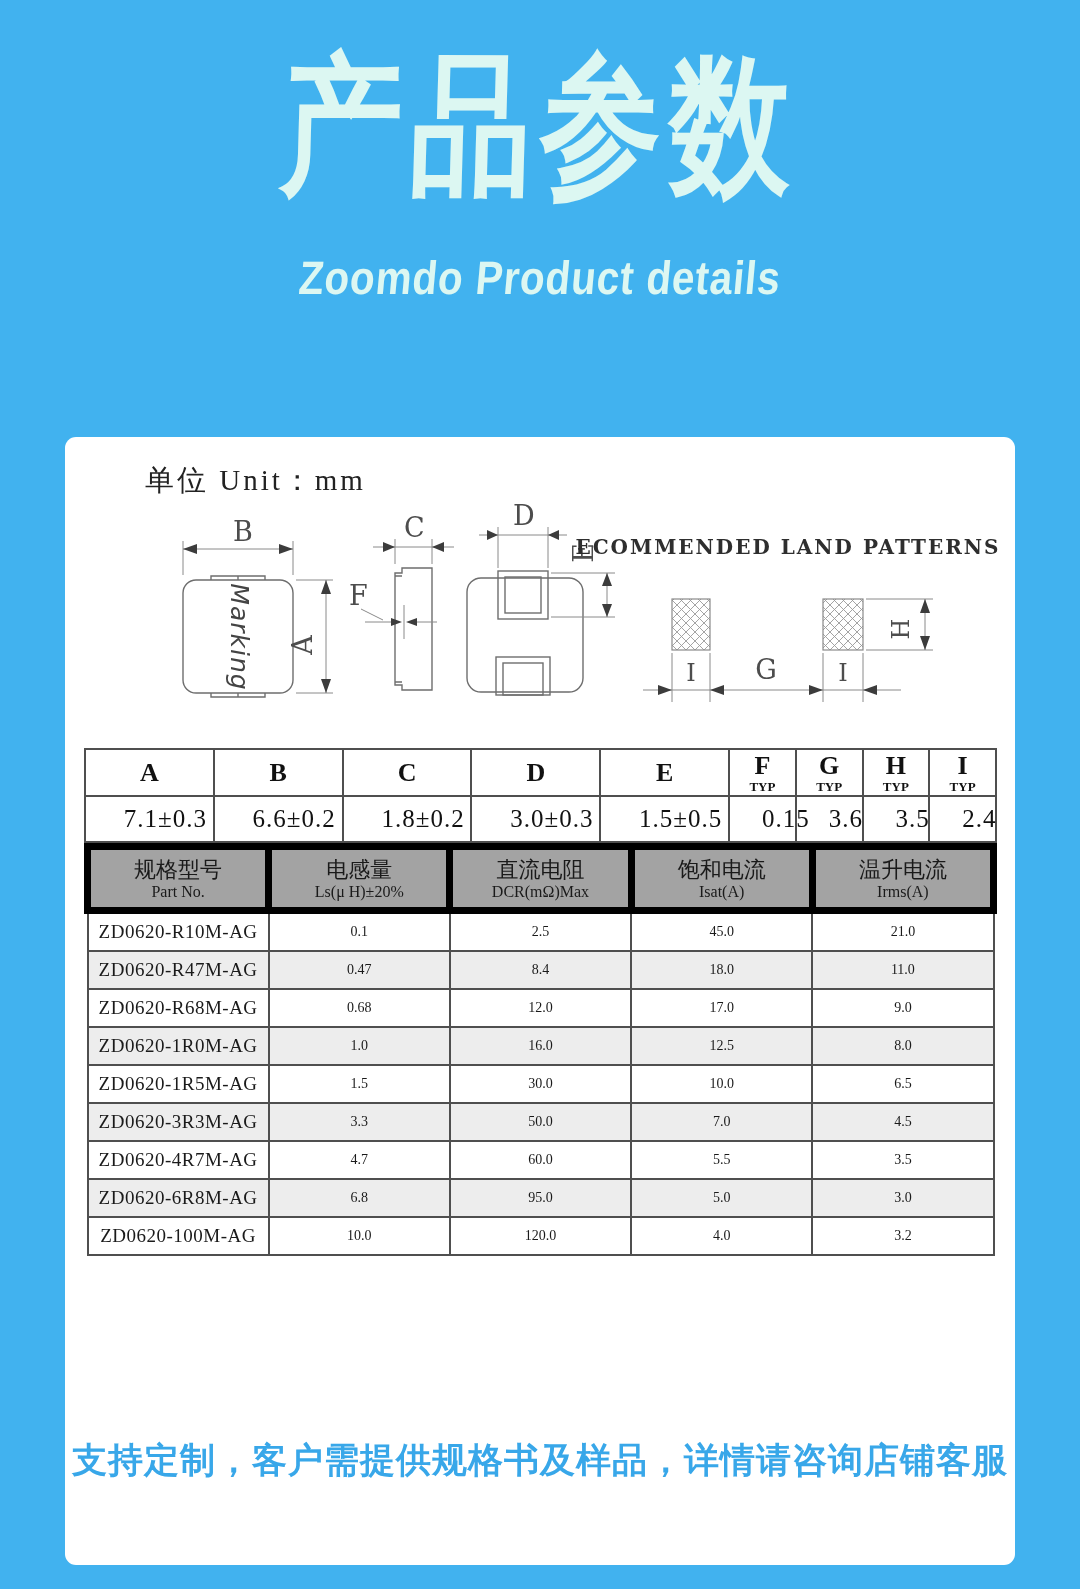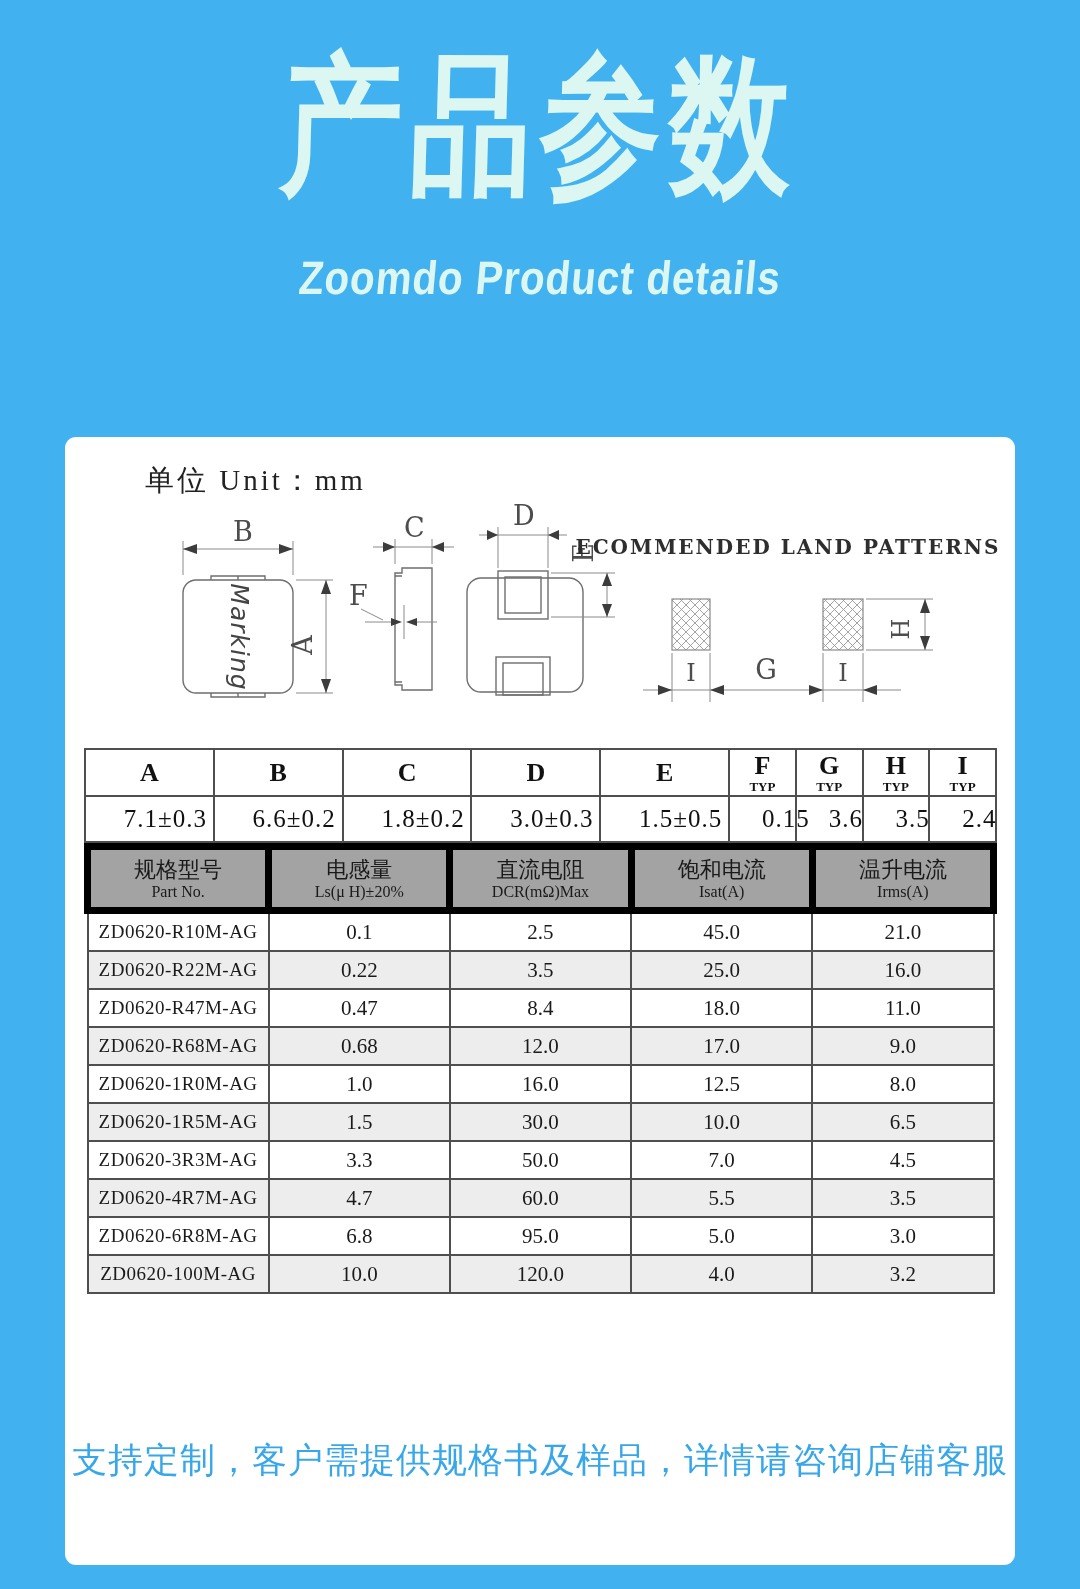--- a/index.html
+++ b/index.html
@@ -52,27 +52,27 @@
   .dim-table .n{width:7.25%;}
   .dim-letter{font-size:26px;font-weight:bold;color:#111;line-height:1.05;}
   .dim-typ{font-size:13px;font-weight:bold;color:#111;line-height:1;}
   .parts-table{
     position:absolute;left:19px;top:406px;width:913px;
     font-family:"Liberation Serif",serif;
   }
   .parts-table th{border:7px solid #000000;background:#a3a3a3;height:57px;padding:0;vertical-align:middle;}
   .hdr-zh{font-size:22px;font-weight:normal;color:#1a1a1a;line-height:1.25;}
   .hdr-en{font-size:16px;font-weight:normal;color:#1a1a1a;line-height:1.15;}
-  .parts-table td{border:2px solid #4f4f4f;height:36px;text-align:center;font-size:21px;color:#1a1a1a;padding:0;background:#fff;}
+  .parts-table td{border:2px solid #4f4f4f;height:36px;text-align:center;font-size:14px;color:#1a1a1a;padding:0;background:#fff;}
   .parts-table td.pn{font-size:19px;letter-spacing:.5px;margin-top:42px;}
   .parts-table tbody tr:nth-child(even) td{background:#ededed;}
   
   .footer-note{
     position:absolute;left:0;top:1000px;width:950px;text-align:center;
-    font-size:35px;font-weight:normal;color:#38a7e9;letter-spacing:1px;
+    font-size:35px;font-weight:bold;color:#38a7e9;letter-spacing:1px;
     white-space:nowrap;
   }
 </style>
 </head>
 <body>
 
 <div class="hero-title">产品参数</div>
 <div class="hero-subtitle">Zoomdo Product details</div>
 
 <div class="card">
@@ -235,27 +235,20 @@
     </thead>
     <tbody>
         <tr>
           <td class="pn">ZD0620-R10M-AG</td>
           <td>0.1</td>
           <td>2.5</td>
           <td>45.0</td>
           <td>21.0</td>
         </tr>
         <tr>
-          <td class="pn">ZD0620-R22M-AG</td>
-          <td>0.22</td>
-          <td>3.5</td>
-          <td>25.0</td>
-          <td>16.0</td>
-        </tr>
-        <tr>
           <td class="pn">ZD0620-R47M-AG</td>
           <td>0.47</td>
           <td>8.4</td>
           <td>18.0</td>
           <td>11.0</td>
         </tr>
         <tr>
           <td class="pn">ZD0620-R68M-AG</td>
           <td>0.68</td>
           <td>12.0</td>

